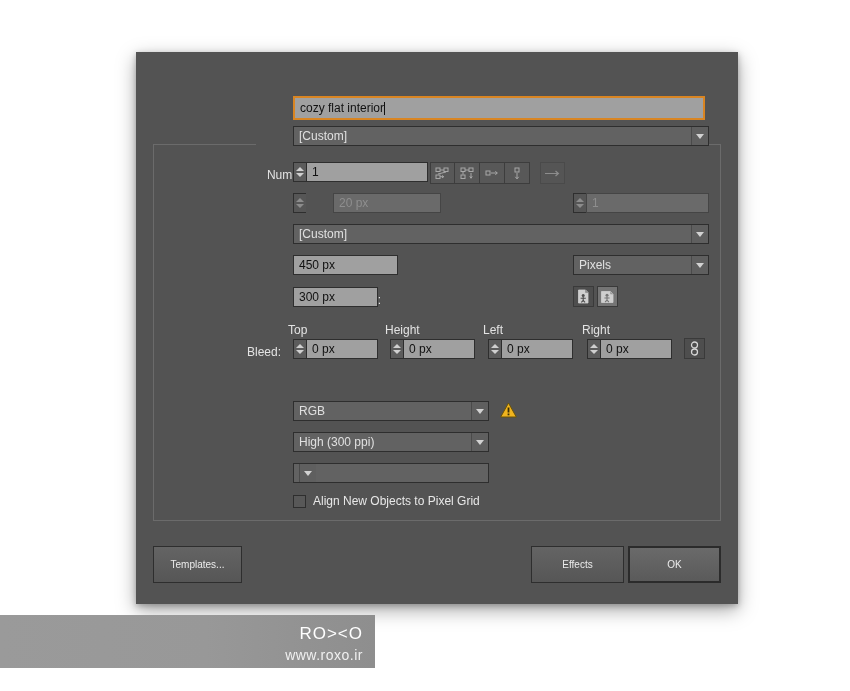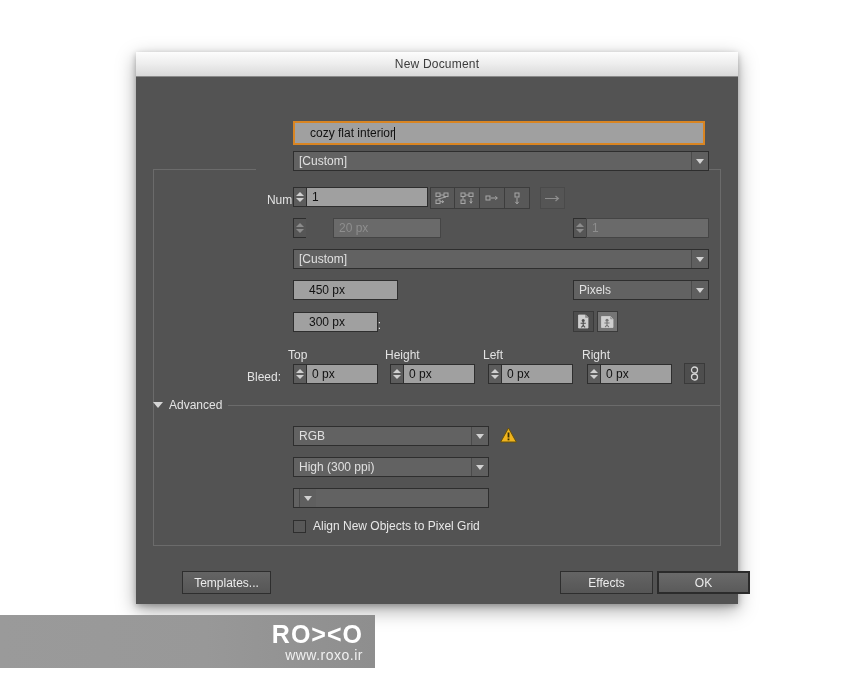--- a/index.html
+++ b/index.html
@@ -43,21 +43,21 @@
   .lbl.dim { color: #8b8b8b; }
   .lbl.left { text-align: left; }
 
   
   .field {
     position: absolute;
     background: #a0a0a0;
     border: 1px solid #2e2e2e;
     height: 20px;
     display: flex; align-items: center;
-    padding-left: 15px;
+    padding-left: 5px;
     font-size: 12px;
     color: #111;
     overflow: hidden;
     white-space: nowrap;
   }
   .field.focus {
     border: 2px solid #d98522;
     background: #a0a0a0;
   }
 
@@ -180,72 +180,68 @@
   .cbox {
     width:13px;height:13px;
     background:#585858;
     border:1px solid #2e2e2e;
   }
   .cblabel { font-size:12px; color:#e8e8e8; white-space:nowrap; }
 
   
   .btn {
     position:absolute;
-    height: 23px;
+    height: 37px;
     background: linear-gradient(to bottom,#646464,#565656);
     border: 1px solid #2e2e2e;
     color: #ececec;
-    font-size: 12px;
+    font-size: 10px;
     display:flex; align-items:center; justify-content:center;
     white-space:nowrap;
-    margin-left:29px;
   }
   .btn.default {
     border: 2px solid #2b2b2b;
     background: linear-gradient(to bottom,#6a6a6a,#5a5a5a);
   }
 
   
   .warn { position:absolute; width:17px; height:16px; }
 
   
   .watermark {
     position: absolute;
     left: 0; top: 615px;
     width: 375px; height: 53px;
     background: linear-gradient(to right, #9a9a9a 0%, #989898 55%, #8e8e8e 100%);
     display:flex; flex-direction:column;
     align-items:flex-end; justify-content:center;
     padding-right: 12px;
   }
   .wm-logo {
-    font-size: 25px;
-    font-weight: bold;
+    font-size: 17px;
+    font-weight: normal;
     color: #ffffff;
     letter-spacing: 1px;
     line-height: 26px;
     font-family: "Liberation Sans", sans-serif;
   }
   .wm-url {
     font-size: 14px;
     color: #f0f0f0;
     line-height: 16px;
     letter-spacing: .5px;
   }
 </style>
 </head>
 <body>
 
 <div id="root">
 
   <div class="dialog">
 
-    <div class="titlebar">
-      <span class="titlebar-text">New Document</span>
-    </div>
 
     <div class="dialog-body">
 
       <div class="lbl" style="left:160px; top:52px; width:85px;">Name:</div>
       <div class="field focus" style="left:157px; top:44px; width:412px; height:24px;" title="Untitled-1">
         <span>cozy flat interior</span>
           <span class="caret"></span>
       </div>
 
       <div class="groupbox" style="left:17px; top:92px; width:568px; height:377px;"></div>
@@ -417,25 +413,20 @@
           <span>0 px</span>
         </div>
       </div>
       <div class="linkbtn" style="left:548px; top:286px;">
         <svg width="9" height="15" viewBox="0 0 9 15">
           <rect x="1.5" y="1" width="6" height="6" rx="3" fill="none" stroke="#d6d6d6" stroke-width="1.3"></rect>
           <rect x="1.5" y="8" width="6" height="6" rx="3" fill="none" stroke="#d6d6d6" stroke-width="1.3"></rect>
         </svg>
       </div>
 
-      <div class="adv-row" style="left:17px; top:321px; width:568px;">
-        <span class="tri-disc"></span>
-        <span class="adv-label">Advanced</span>
-        <span class="adv-line" style="flex:1;"></span>
-      </div>
 
       <div class="lbl" style="left:60px; top:355px; width:185px;">Color Mode:</div>
       <div class="select" style="left:157px; top:349px; width:196px;">
         <span class="val">RGB</span>
         <span class="arrowbox">
             <span class="tri-down"></span>
           </span>
       </div>
       <div class="warn" style="left:364px; top:350px;">
         <svg width="17" height="16" viewBox="0 0 17 16">

